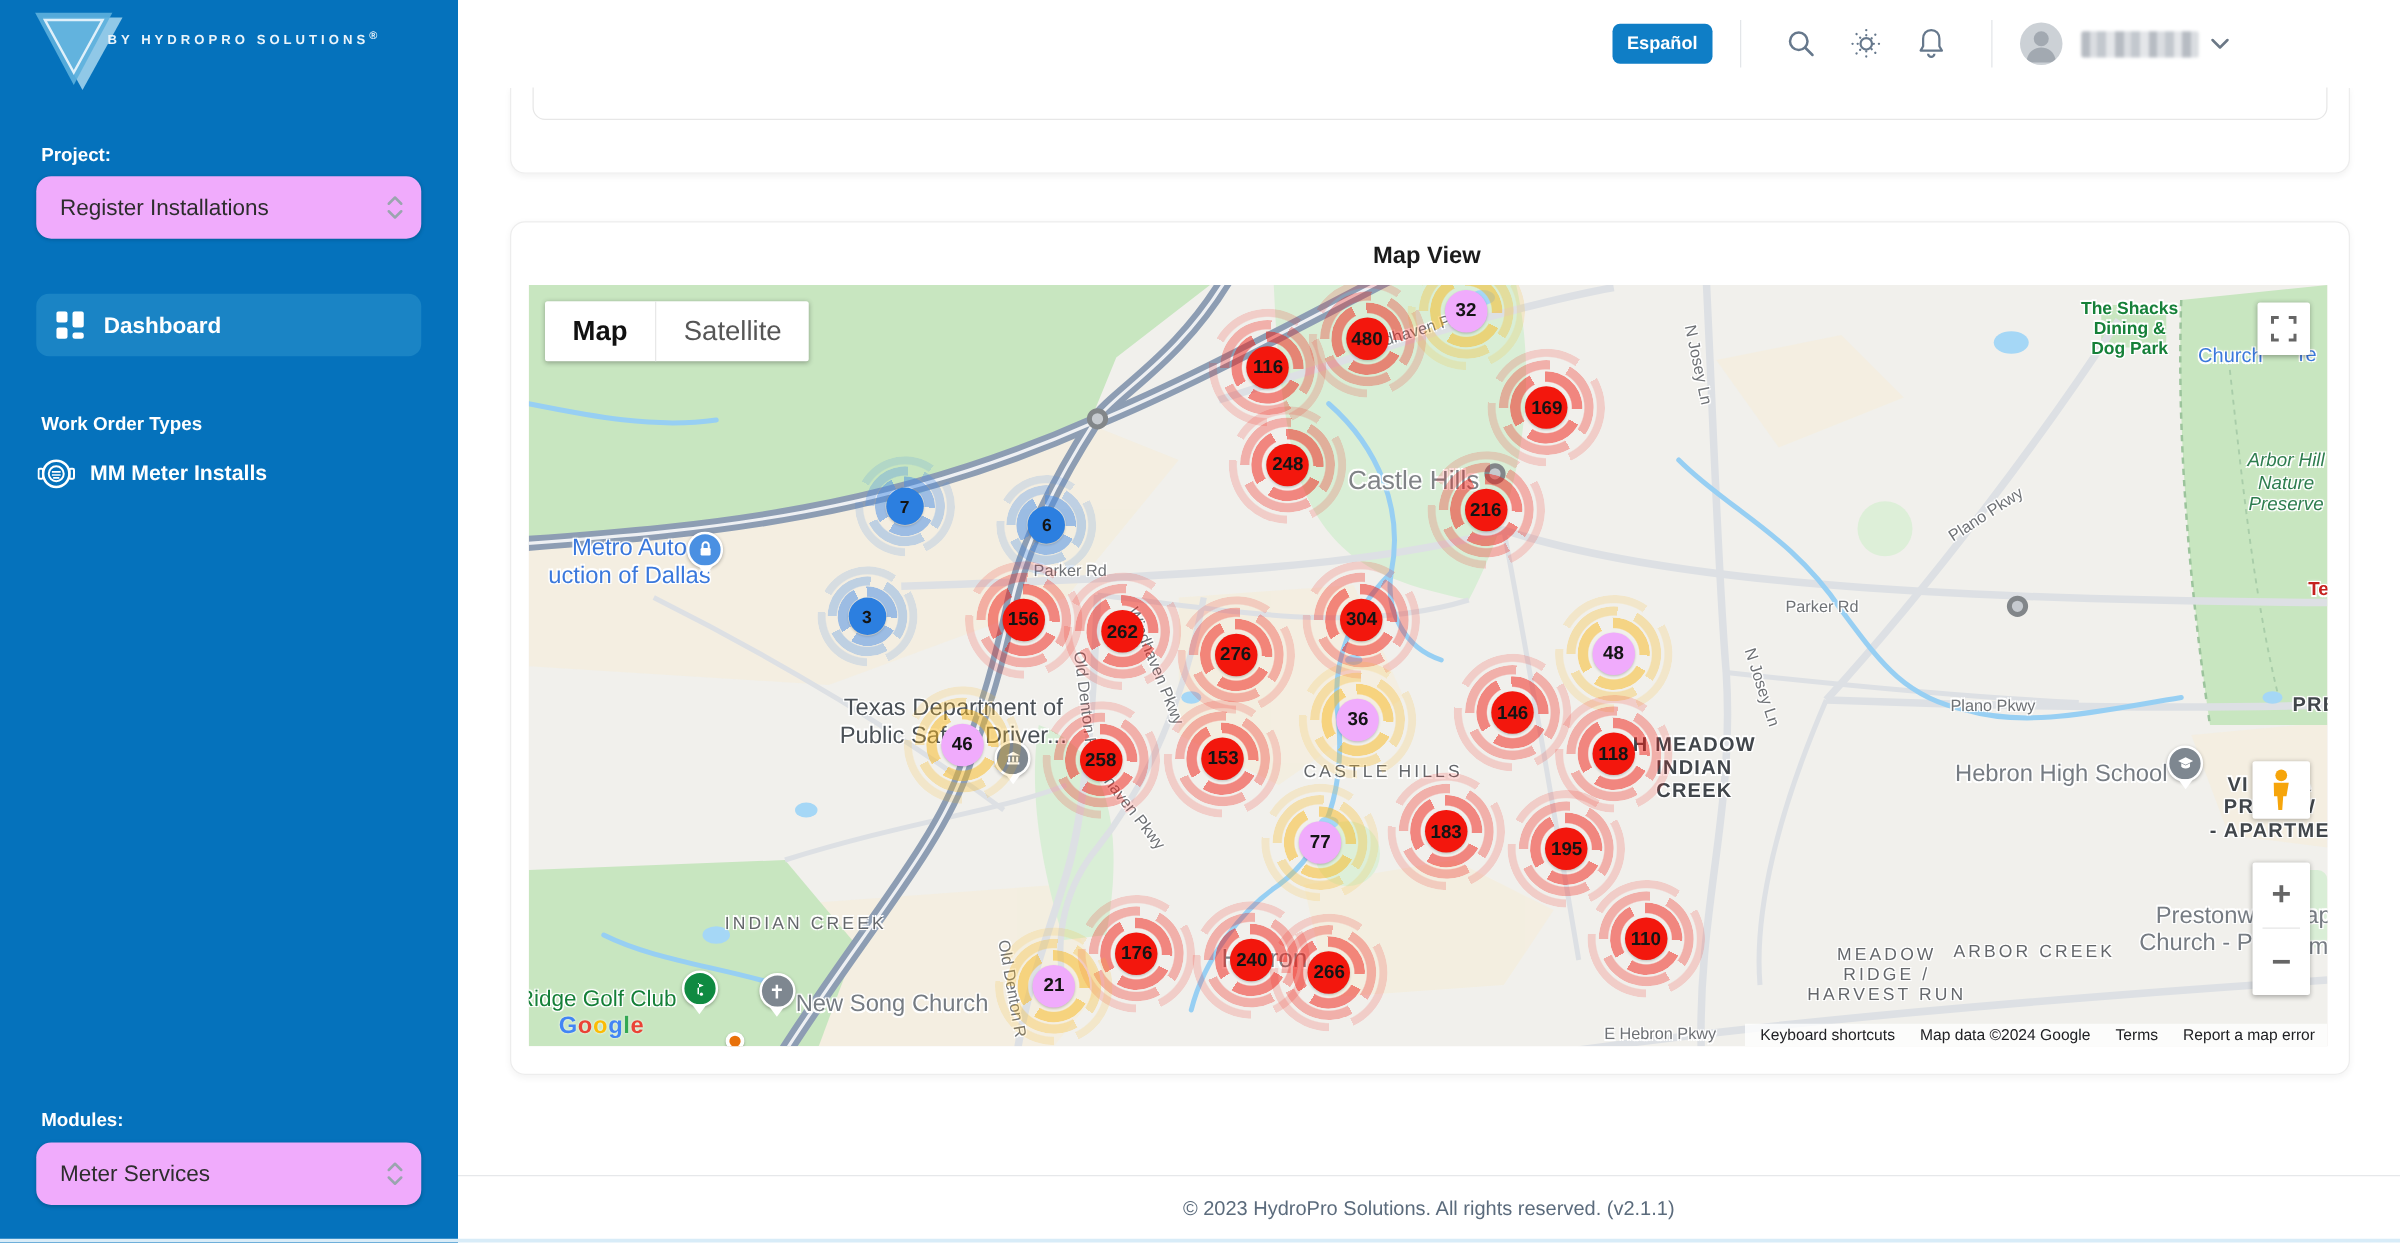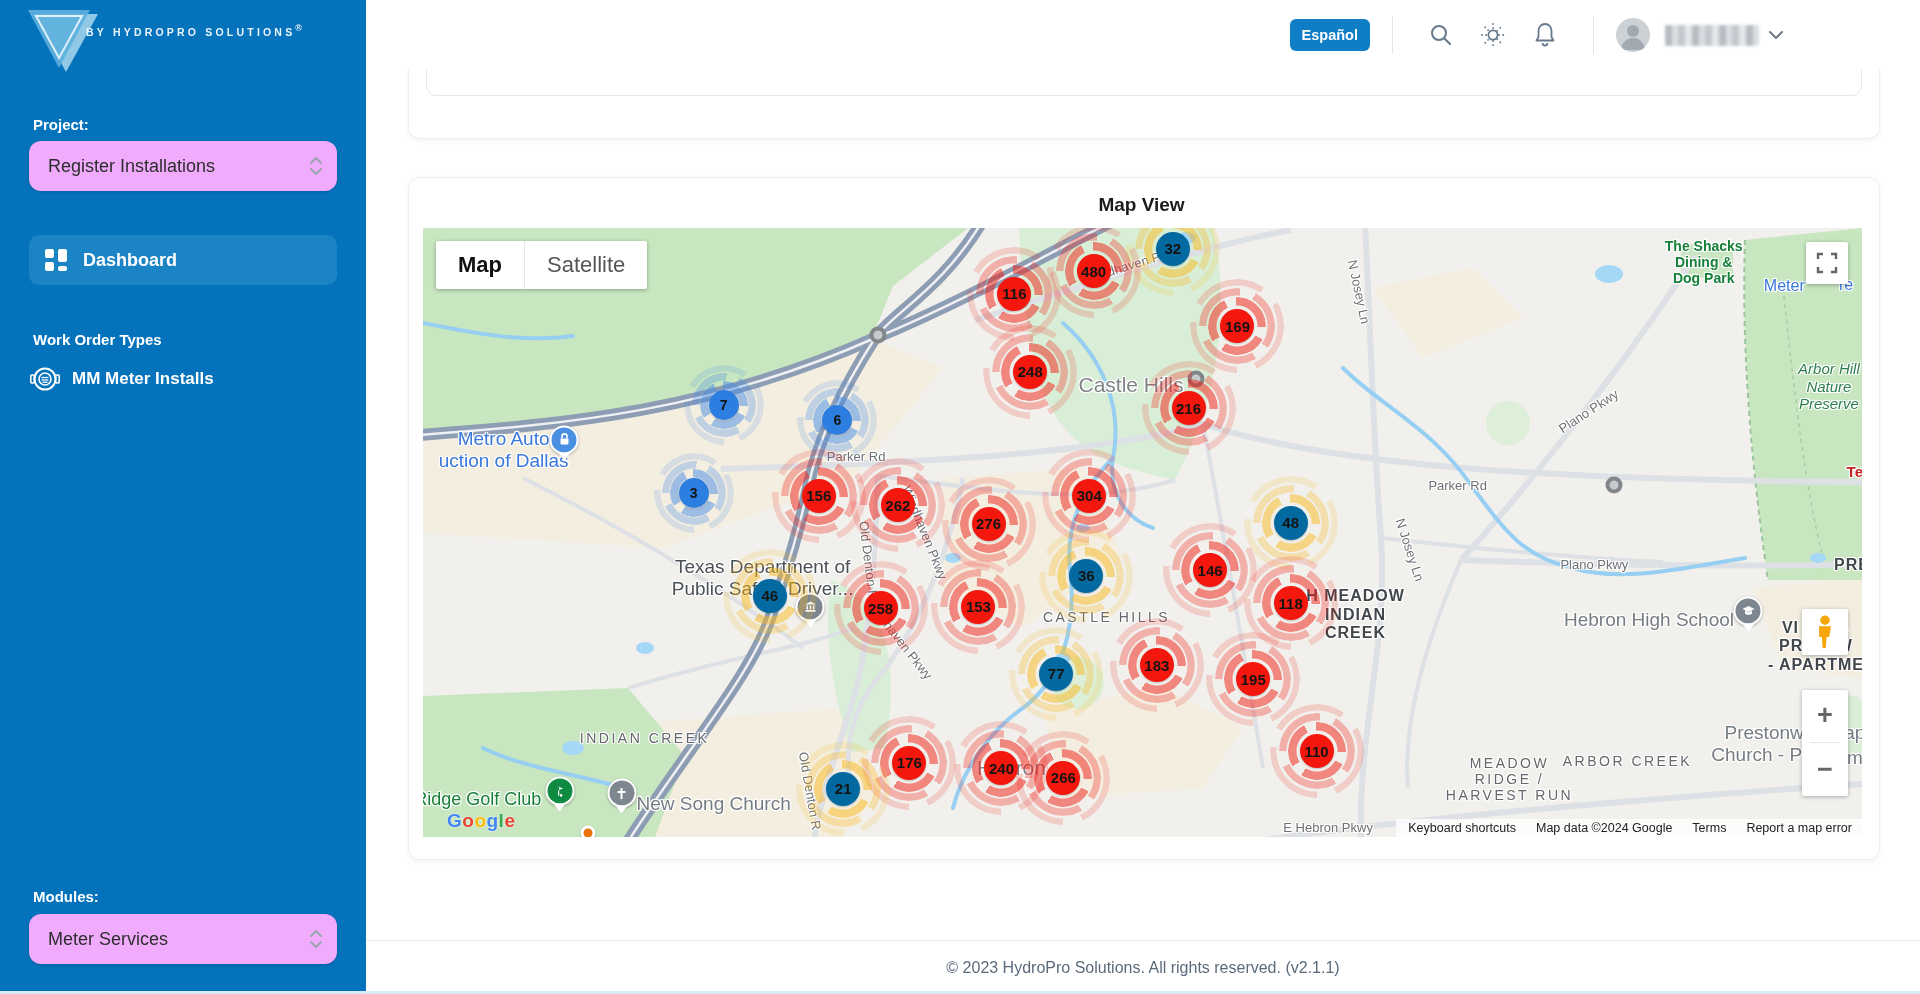--- a/index.html
+++ b/index.html
@@ -83,21 +83,21 @@
   .ml-poi-red { font-size:15px; color:#c5221f; font-weight:bold; }
 
   
   .cluster { position:absolute; transform:translate(-50%,-50%); width:0; height:0; z-index:4; cursor:pointer; }
   .cluster .dot { position:absolute; left:50%; top:50%; transform:translate(-50%,-50%);
     display:flex; align-items:center; justify-content:center; border-radius:50%;
     font-weight:bold; color:#141414; box-shadow:0 1px 2px rgba(0,0,0,.2); }
   .cluster.red .dot, .cluster.yellow .dot { width:34px; height:34px; font-size:15px; }
   .cluster.blue .dot { width:30px; height:30px; font-size:14px; }
   .cluster.red .dot { background:#f3170d; }
-  .cluster.yellow .dot { background:#0369a1; }
+  .cluster.yellow .dot { background:#f0abfc; }
   .cluster.blue .dot { background:#2c7fe0; }
   .cluster.red { --rc:rgba(242,30,20,1); }
   .cluster.yellow { --rc:rgba(250,185,30,1); }
   .cluster.blue { --rc:rgba(70,140,230,1); }
   .ring { position:absolute; left:50%; top:50%; border-radius:50%;
     background:conic-gradient(from -10deg, var(--rc) 0deg 95deg, transparent 95deg 120deg,
       var(--rc) 120deg 215deg, transparent 215deg 240deg, var(--rc) 240deg 335deg, transparent 335deg 360deg); }
   .r1 { width:58px; height:58px; opacity:.5; transform:translate(-50%,-50%) rotate(8deg);
     -webkit-mask:radial-gradient(closest-side,transparent calc(100% - 9px),#000 calc(100% - 8px));
     mask:radial-gradient(closest-side,transparent calc(100% - 9px),#000 calc(100% - 8px)); }
@@ -385,21 +385,21 @@
             </div>
             <div class="maplabel ml-city" style="left: 40.9%; top: 88.7%;">
               <div>Hebron</div>
             </div>
             <div class="maplabel ml-poi-green" style="left: 89%; top: 5.6%;">
               <div>The Shacks</div>
               <div>Dining &amp;</div>
               <div>Dog Park</div>
             </div>
             <div class="maplabel ml-poi-blue" style="left: 94.6%; top: 9.5%;">
-              <div>Meter</div>
+              <div>Church</div>
             </div>
             <div class="maplabel ml-poi-blue" style="left: 98.9%; top: 9.4%;">
               <div>re</div>
             </div>
             <div class="maplabel ml-poi-green-i" style="left: 97.7%; top: 26%;">
               <div>Arbor Hill</div>
               <div>Nature</div>
               <div>Preserve</div>
             </div>
             <div class="maplabel ml-road" style="left: 81%; top: 30.2%; transform: translate(-50%, -50%) rotate(-33deg);">

